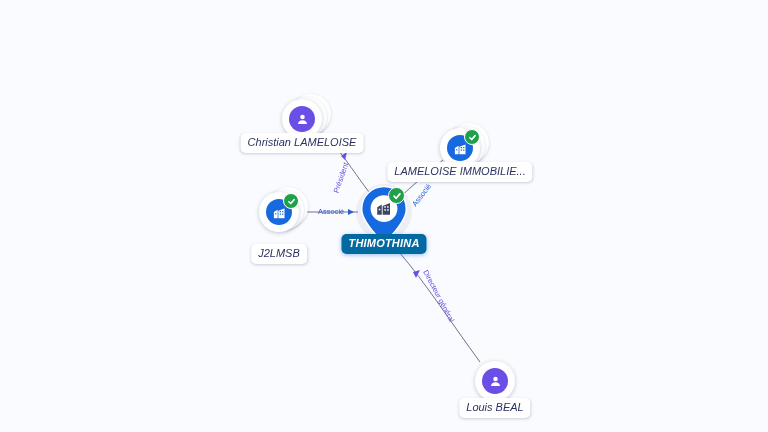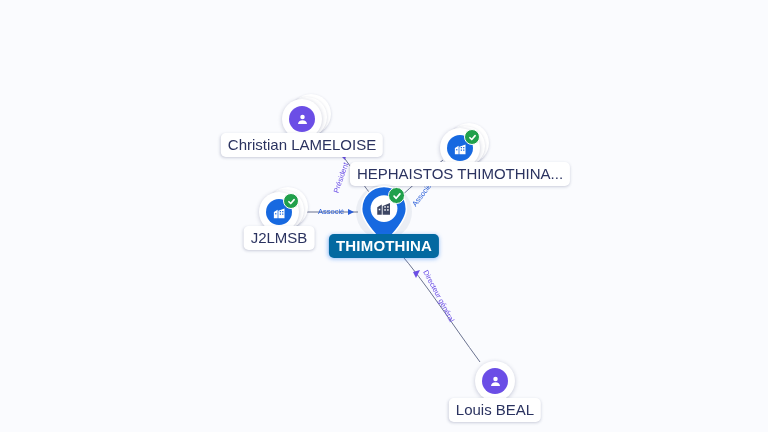--- a/index.html
+++ b/index.html
@@ -90,25 +90,26 @@
   }
 
   
   .node-label {
     position: absolute;
     left: 50%;
     transform: translateX(-50%);
     white-space: nowrap;
     background: #ffffff;
     color: #2b3360;
-    font-size: 15px;
+    font-size: 11px;
     line-height: 1;
     padding: 4px 7px 5px 7px;
     border-radius: 5px;
     box-shadow: 0 1px 3px rgba(30,40,90,0.22);
+    font-style: italic;
   }
   .node-label.selected {
     background: #0369a1;
     color: #ffffff;
     font-weight: bold;
     letter-spacing: 0.2px;
     box-shadow: 0 1px 4px rgba(24,118,242,0.45);
   }
 
   
@@ -238,21 +239,21 @@
             <rect x="16.2" y="13.6" width="2" height="2" fill="#1769e0"></rect>
           </svg>
         </div>
         <div class="check-badge">
           <svg width="9" height="9" viewBox="0 0 24 24" fill="none" stroke="#ffffff" stroke-width="4.2" stroke-linecap="round" stroke-linejoin="round">
             <polyline points="5,12.5 10,17.5 19,7"></polyline>
           </svg>
         </div>
       </div>
     </div>
-    <div class="node-label" style="top:14px;">HEPHAISTOS THIMOTHINA...</div>
+    <div class="node-label" style="top:14px;">LAMELOISE IMMOBILIE...</div>
   </div>
 
   <div class="node" style="left:279px; top:212px;">
     <div class="node-visual">
       <div class="stack-card s2"></div>
       <div class="stack-card s1"></div>
       <div class="circle-node">
         <div class="inner-disc company">
           <svg width="15" height="15" viewBox="0 0 24 24" fill="#ffffff">
             <path d="M3 21V11l6-3.6V21z"></path>
@@ -264,21 +265,21 @@
             <rect x="16.2" y="13.6" width="2" height="2" fill="#1769e0"></rect>
           </svg>
         </div>
         <div class="check-badge">
           <svg width="9" height="9" viewBox="0 0 24 24" fill="none" stroke="#ffffff" stroke-width="4.2" stroke-linecap="round" stroke-linejoin="round">
             <polyline points="5,12.5 10,17.5 19,7"></polyline>
           </svg>
         </div>
       </div>
     </div>
-    <div class="node-label" style="top:14px;">J2LMSB</div>
+    <div class="node-label" style="top:32px;">J2LMSB</div>
   </div>
 
   <div class="node" style="left:384px; top:212px;">
     <div class="pin-wrap">
       <div class="pin-halo"></div>
       <svg class="pin-shape" width="48" height="58" viewBox="0 0 48 58">
         <path d="M24 1.5 C11.6 1.5 1.6 11.5 1.6 23.9 C1.6 34 13 47 20.4 54.6
                  C22.4 56.6 25.6 56.6 27.6 54.6 C35 47 46.4 34 46.4 23.9
                  C46.4 11.5 36.4 1.5 24 1.5 Z" fill="#1769e0" stroke="#ffffff" stroke-width="1.6"></path>
         <circle cx="24" cy="23.6" r="13.4" fill="#ffffff"></circle>

